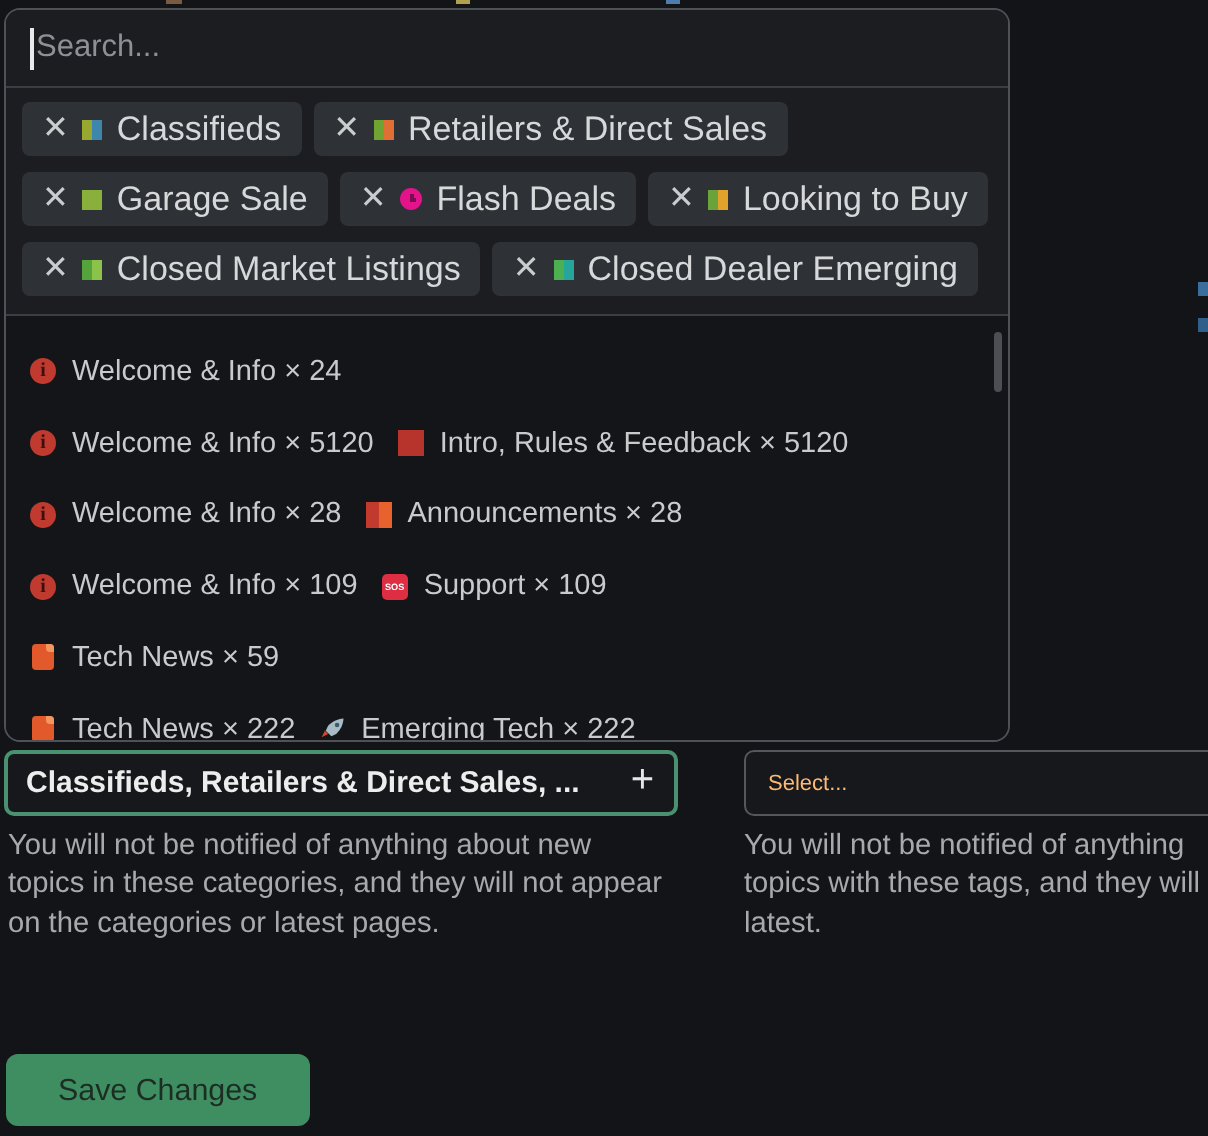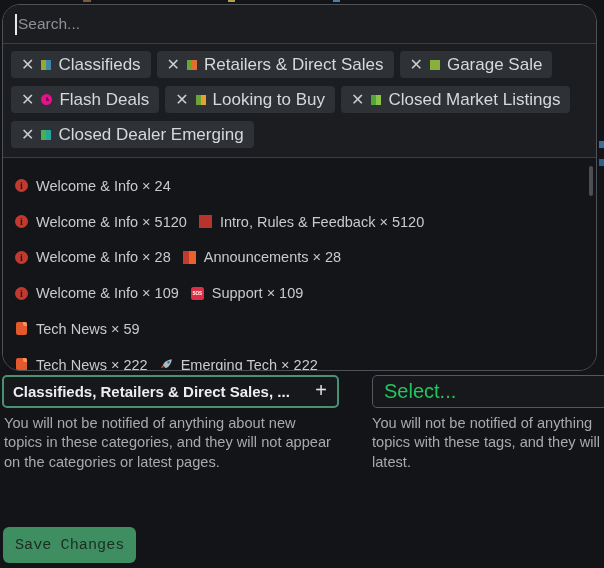--- a/index.html
+++ b/index.html
@@ -5,22 +5,22 @@
   * { box-sizing: border-box; }
   html,body { margin:0; padding:0; }
   body {
     width:604px; height:568px; position:relative; overflow:hidden;
     background:#131418; font-family:"Liberation Sans", sans-serif;
   }
   .frag { position:absolute; }
 
   
   .panel {
-    position:absolute; left:2px; top:4px; width:595px; height:367px;
-    background:#141519; border:1px solid #4e5156; border-radius:18px;
+    position:absolute; left:2px; top:4px; width:503px; height:367px;
+    background:#141519; border:1px solid #4e5156; border-radius:8px;
     display:flex; flex-direction:column; overflow:hidden;
   }
   .search-row {
     position:relative; flex:none; height:39px; background:#1b1d21;
     border-bottom:1px solid #3a3d42; display:flex; align-items:center;
   }
   .search-row input {
     width:100%; background:transparent; border:none; outline:none;
     color:#e6e7e8; font-size:15.5px; padding:0 12px 0 15px;
     font-family:"Liberation Sans", sans-serif;
@@ -71,32 +71,32 @@
   .select-muted .sel-label {
     flex:1; padding-left:9px; color:#eceded; font-size:15px; font-weight:700;
     white-space:nowrap; overflow:hidden;
   }
   .select-muted .plus { padding:0 10px 2px 6px; color:#e3e4e6; font-size:20px; font-weight:400; }
   .select-tags {
     position:absolute; left:372px; top:375px; width:261px; height:33px;
     border:1px solid #54575c; border-radius:5px; background:#17181c;
     display:flex; align-items:center; cursor:pointer;
   }
-  .select-tags .sel-label { padding-left:11px; color:#22c55e; font-size:20px; }
+  .select-tags .sel-label { padding-left:11px; color:#fdba74; font-size:11px; }
 
   .desc { position:absolute; top:414px; color:#a7aaad; font-size:14.6px; line-height:19.3px; }
   .desc div { white-space:nowrap; }
   .desc-left { left:4px; }
   .desc-right { left:372px; }
 
   .save-btn {
-    position:absolute; left:3px; top:527px; height:36px; padding:0 12px;
+    position:absolute; left:3px; top:527px; height:36px; padding:0 26px;
     background:#3f8e61; border:none; border-radius:6px; cursor:pointer;
     display:flex; align-items:center; color:#1c2d24; font-size:15.2px;
-    font-family:Liberation Mono, monospace;
+    font-family:Liberation Sans, sans-serif;
   }
 </style>
 </head>
 <body>
 
 <span class="frag" style="left:83px;top:0;width:8px;height:2px;background:#7a5a40;"></span>
 <span class="frag" style="left:228px;top:0;width:7px;height:2px;background:#b0a14e;"></span>
 <span class="frag" style="left:333px;top:0;width:7px;height:2px;background:#4f7dab;"></span>
 <span class="frag" style="left:599px;top:141px;width:5px;height:7px;background:#3a6f9d;"></span>
 <span class="frag" style="left:599px;top:159px;width:5px;height:7px;background:#2f5f8a;"></span>

